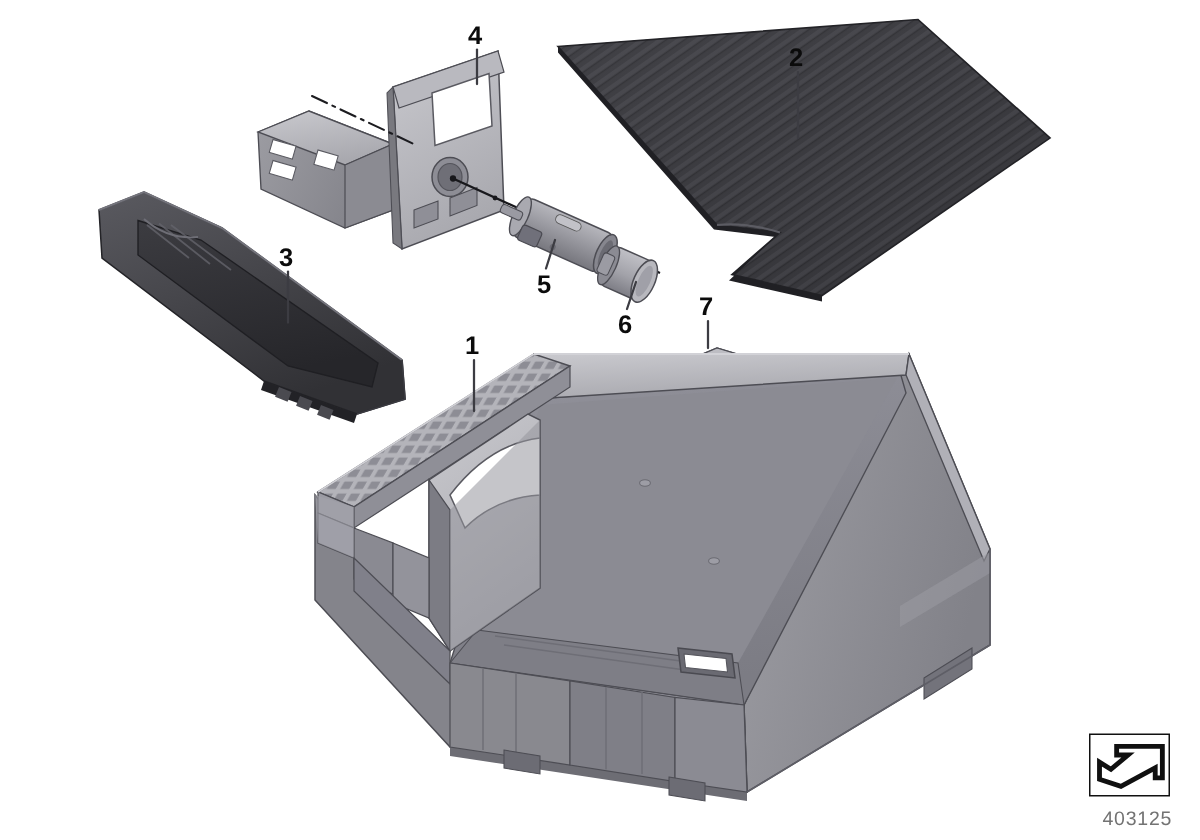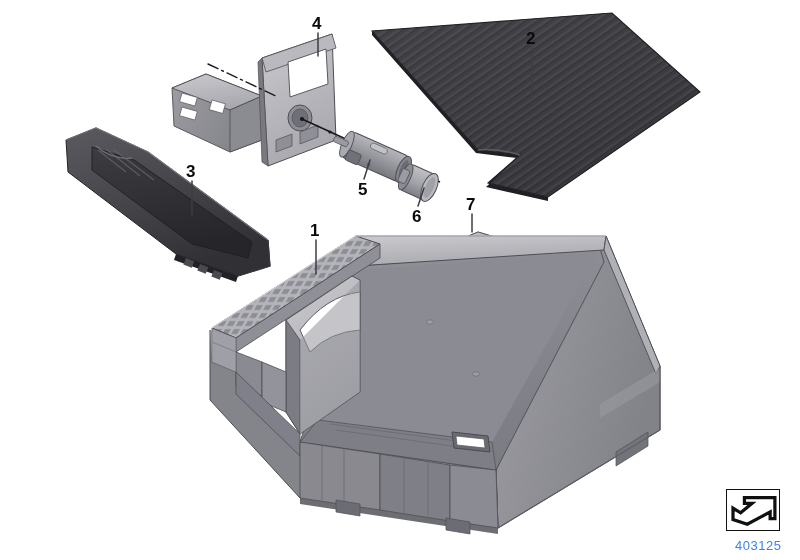--- a/index.html
+++ b/index.html
@@ -245,15 +245,15 @@
       <div class="callout" style="left: 412px; top: 208px; color: rgb(11, 11, 11);">6</div>
       <div class="callout" style="left: 466px; top: 196px; color: rgb(11, 11, 11);">7</div>
     </div>
 
   <div id="logo-box" style="left: 726px; top: 489px; width: 54px; height: 42px; border-color: rgb(16, 16, 16);">
     <svg width="100%" height="100%" viewBox="0 0 54 42">
       <path d="M44,8 L18,8 L18,14 L26,14 L14,24 L6,19 L6,31 L21,36 L45,23 L45,30 L50,30 L50,8 Z" fill="none" stroke="#101010" stroke-width="3.4" stroke-linejoin="miter" stroke-linecap="butt"></path>
     </svg>
   </div>
 
-  <div id="diagram-id" style="left: 735px; top: 538px; color: #3b82f6;">403125</div>
+  <div id="diagram-id" style="left: 735px; top: 538px; color: #737373;">403125</div>
 
 </div>
 
 </body></html>

